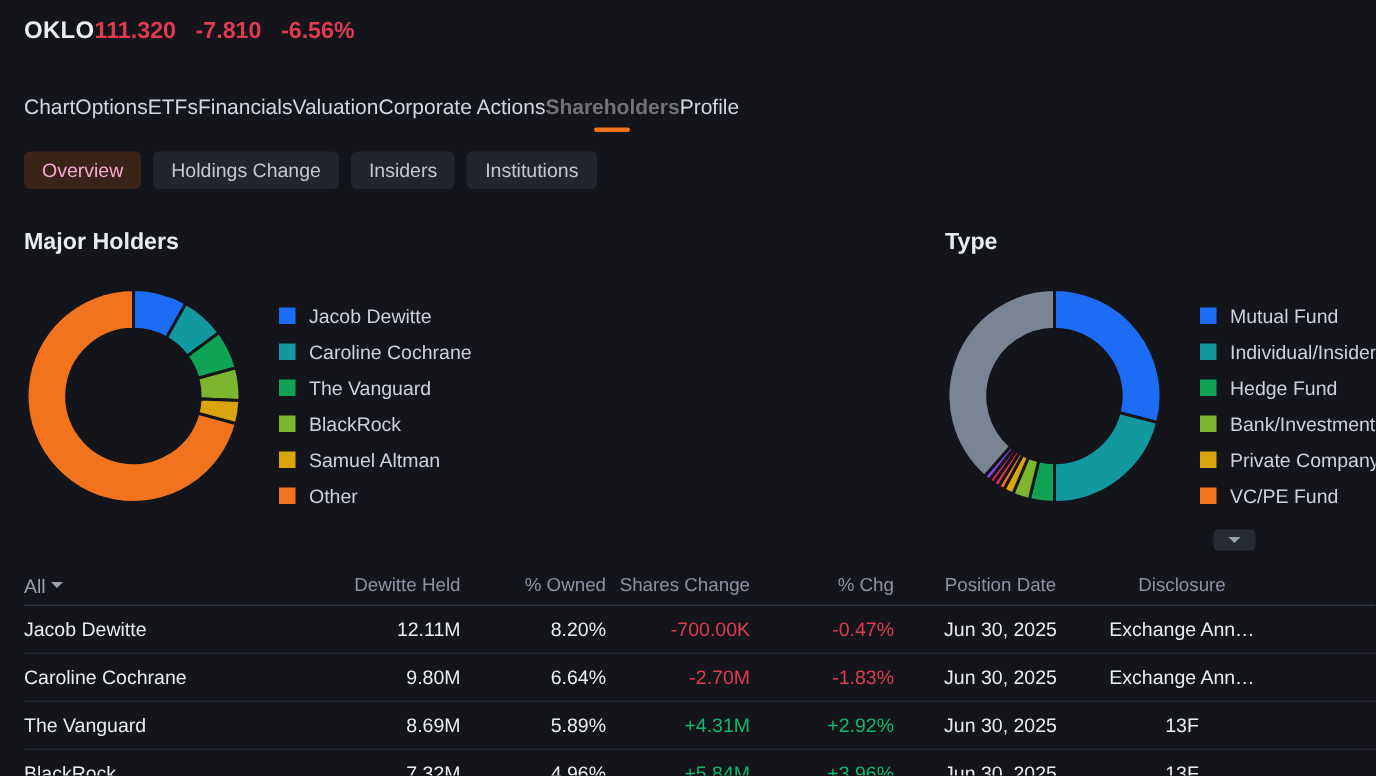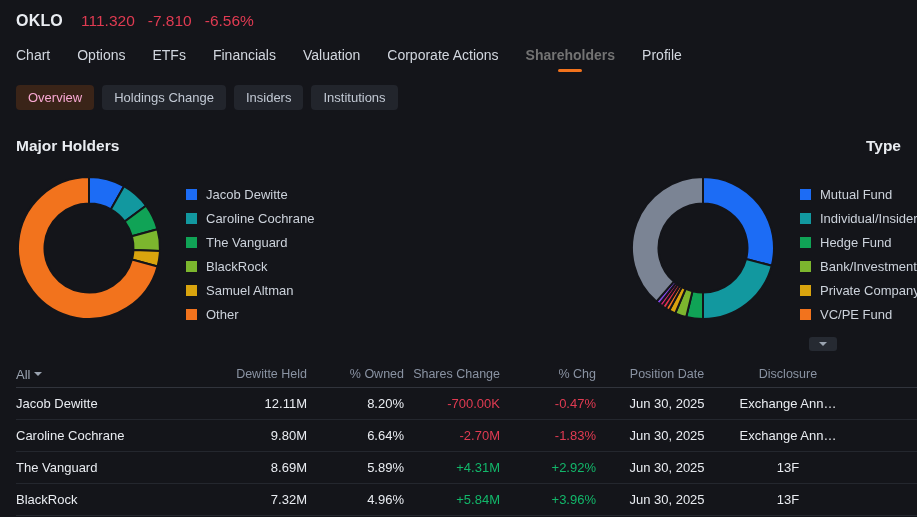--- a/index.html
+++ b/index.html
@@ -8,40 +8,40 @@
     --pill-bg:#22252c; --pill-active:#3a2418; --line:#24272e; --line-strong:#31343c;
   }
   *{box-sizing:border-box;}
   html,body{margin:0;padding:0;}
   body{
     width:917px;height:517px;overflow:hidden;background:var(--bg);
     color:var(--text1);font-family:"Liberation Sans", sans-serif;
     -webkit-font-smoothing:antialiased;
   }
   
-  .header{display:flex;align-items:center;gap:18px;padding:12px 16px 0;}
+  .header{display:flex;align-items:center;padding:12px 16px 0;}
   .ticker{font-size:16px;font-weight:bold;letter-spacing:.2px;}
-  .quote{display:flex;gap:13px;font-size:15.5px;font-weight:normal;color:var(--red);}
-  
-  .nav{display:flex;gap:27px;padding:0 16px;margin-top:17px;font-size:14px;color:#d2d7df;}
+  .quote{display:flex;gap:13px;font-size:15.5px;font-weight:bold;color:var(--red);}
+  
+  .nav{display:flex;padding:0 16px;margin-top:33px;font-size:14px;color:#d2d7df;}
   .nav-tab{position:relative;padding-bottom:9px;cursor:pointer;white-space:nowrap;}
   .nav-tab.active{color:#737373;font-weight:bold;}
   .nav-tab.active::after{
     content:"";position:absolute;left:50%;transform:translateX(-50%);bottom:0;
     width:24px;height:3px;border-radius:1.5px;background:var(--accent);
   }
   
   .pills{display:flex;gap:8px;padding:0 16px;margin-top:13px;}
   .pill{background:var(--pill-bg);color:#c2c9d4;font-size:13px;line-height:13px;
     padding:6px 12px;border-radius:4px;cursor:pointer;white-space:nowrap;}
   .pill.active{background:var(--pill-active);color:#f9a8d4;font-weight:normal;}
   
   .charts-row{display:flex;padding:0 16px;margin-top:27px;gap:19px;}
   .section-left{width:595px;flex:none;}
-  .section-right{flex:1;min-width:0;text-align:right;}
+  .section-right{flex:1;min-width:0;}
   .section-title{font-size:15.5px;font-weight:bold;margin:0;}
   .chart-body{display:flex;margin-top:20px;}
   svg.donut{width:146px;height:146px;flex:none;}
   .legend{list-style:none;margin:7px 0 0 24px;padding:0;}
   .legend li{display:flex;align-items:center;height:24px;font-size:13px;color:var(--legend);white-space:nowrap;}
   .swatch{width:11px;height:11px;margin-right:9px;flex:none;}
   .legend-col{display:flex;flex-direction:column;}
   .more-btn{margin:11px 0 0 33px;width:28px;height:14px;background:#262a32;border:none;
     border-radius:3px;display:flex;align-items:center;justify-content:center;cursor:pointer;padding:0;}
   .caret-down{width:0;height:0;border-left:4px solid transparent;border-right:4px solid transparent;

